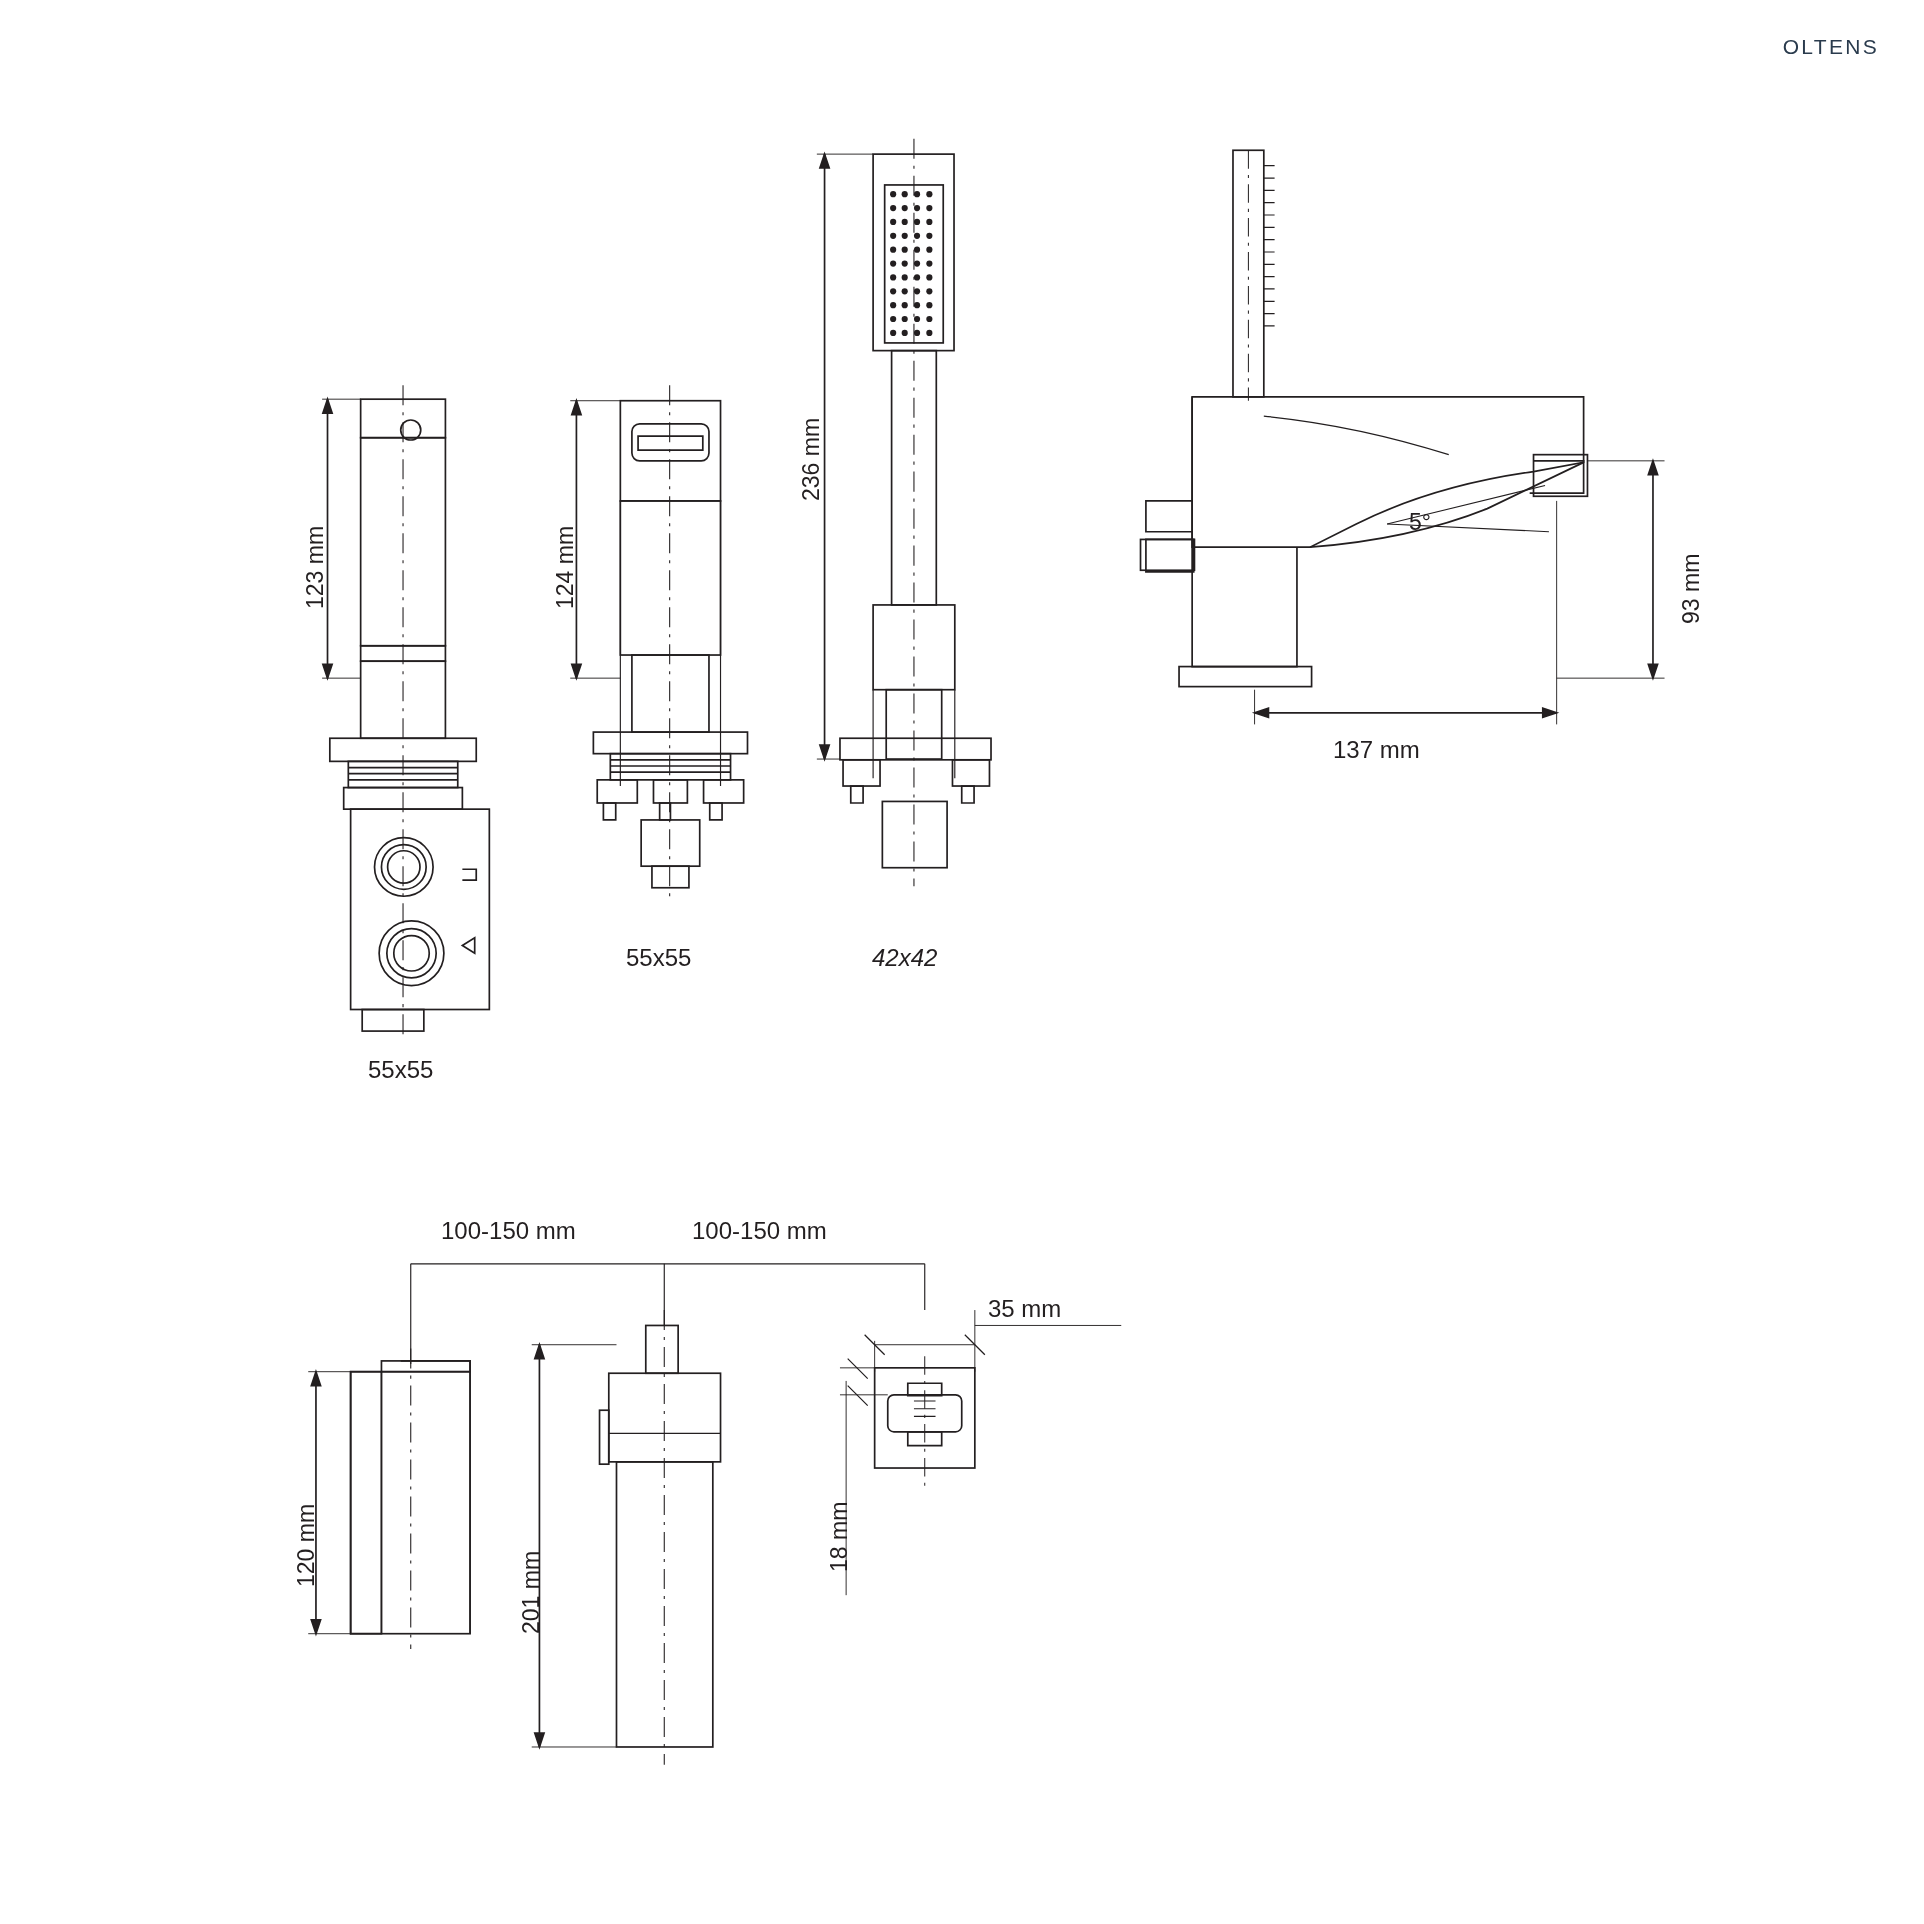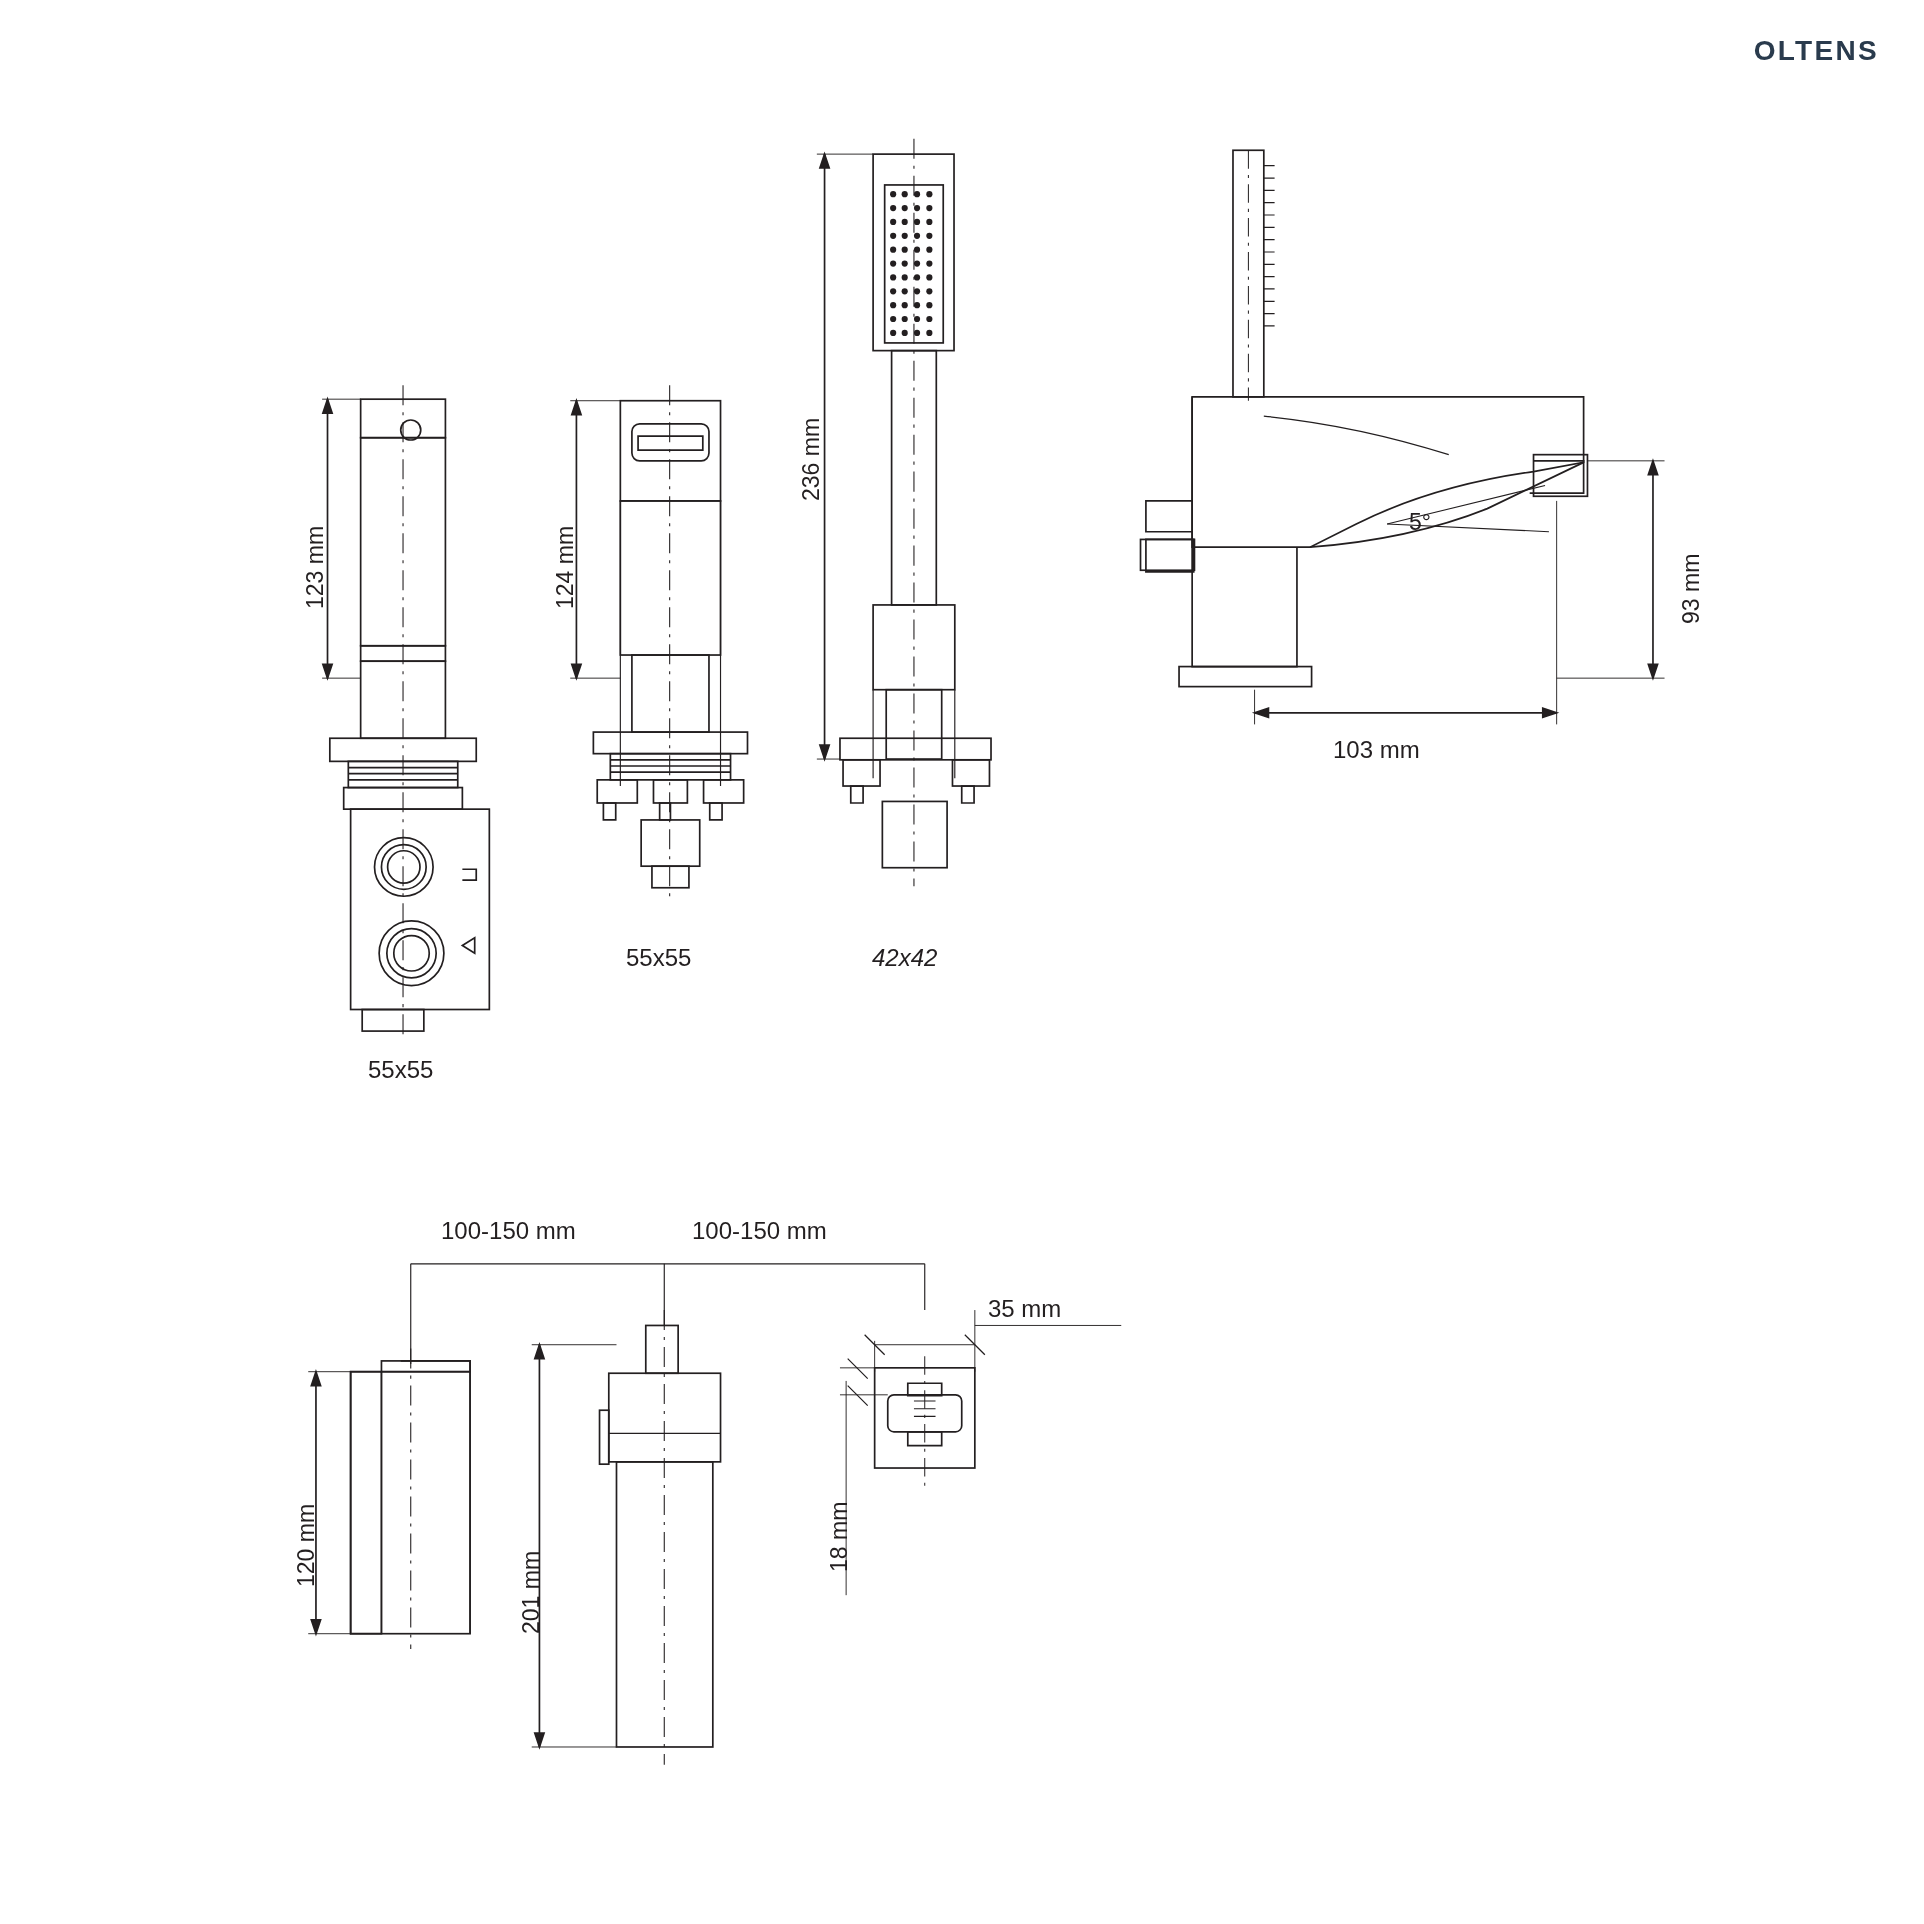--- a/index.html
+++ b/index.html
@@ -1,19 +1,19 @@
 <!DOCTYPE html>
 <html style="font-size:12.3px"><head>
 <meta charset="utf-8">
 <style>
   html,body{margin:0;padding:0;background:#ffffff;}
   body{width:1925px;height:1925px;position:relative;overflow:hidden;
        font-family:"Liberation Sans",sans-serif;color:#231f20;}
-  .brand{position:absolute;right:46px;top:35px;font-size:28px;letter-spacing:2.3px;
-         color:#2a3b4d;font-weight:700;}
+  .brand{position:absolute;right:46px;top:35px;font-size:21px;letter-spacing:2.3px;
+         color:#2a3b4d;font-weight:400;}
   .stage{position:absolute;left:0;top:0;width:1925px;height:1925px;}
   svg{position:absolute;left:0;top:0;width:1925px;height:1925px;}
   .lbl{position:absolute;font-size:23px;color:#231f20;white-space:nowrap;}
   .lbl.rot{transform-origin:left top;transform:rotate(-90deg);}
   .lbl.big{font-size:24px;}
 </style>
 </head>
 <body>
 
 <div class="brand"><span>OLTENS</span></div>
@@ -281,21 +281,21 @@
       <path d="M1200 1640 V1700" stroke-width="1.5"></path>
     </g>
 
   </g>
 </svg>
 
 <div class="lbl rot" style="left:302px; top:609px;">123 mm</div>
 <div class="lbl rot" style="left:552px; top:609px;">124 mm</div>
 <div class="lbl rot" style="left:798px; top:501px;">236 mm</div>
 <div class="lbl rot" style="left:1678px; top:624px;">93 mm</div>
-<div class="lbl big" style="left:1333px; top:736px;">103 mm</div>
+<div class="lbl big" style="left:1333px; top:736px;">137 mm</div>
 <div class="lbl" style="left:1409px; top:509px;">5°</div>
 
 <div class="lbl big" style="left:368px; top:1056px;">55x55</div>
 <div class="lbl big" style="left:626px; top:944px;">55x55</div>
 <div class="lbl big" style="left:872px; top:944px;font-style:italic;">42x42</div>
 
 <div class="lbl big" style="left:441px; top:1217px;">100-150 mm</div>
 <div class="lbl big" style="left:692px; top:1217px;">100-150 mm</div>
 <div class="lbl rot" style="left:293px; top:1587px;">120 mm</div>
 <div class="lbl rot" style="left:518px; top:1634px;">201 mm</div>

